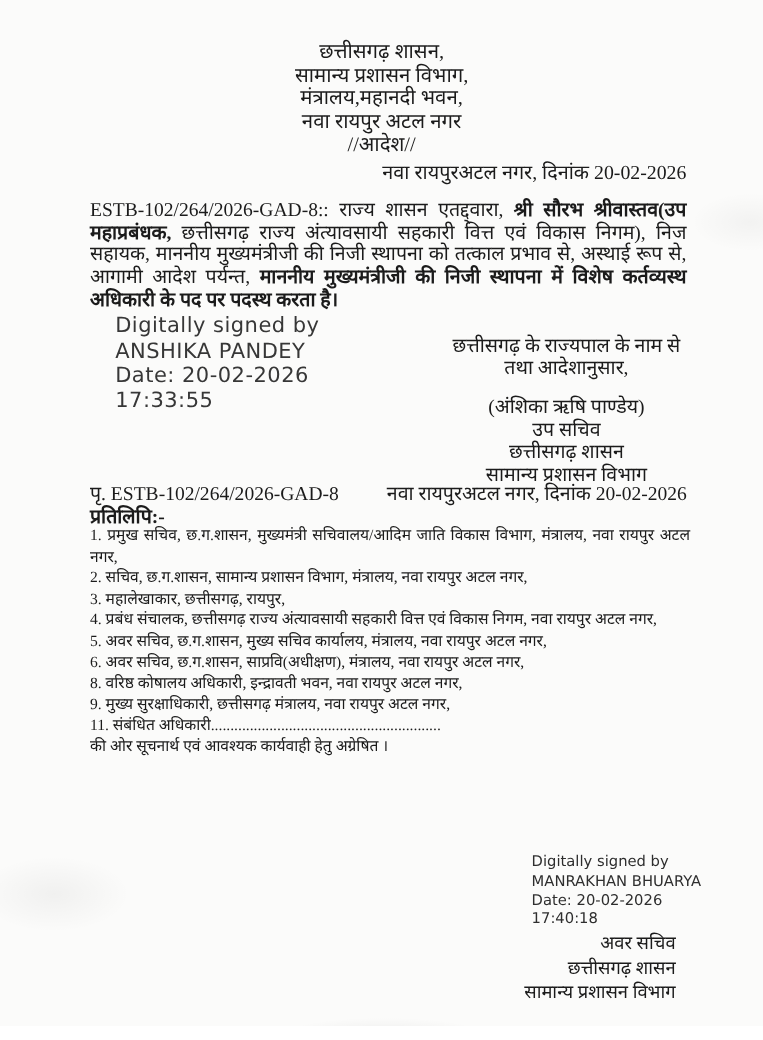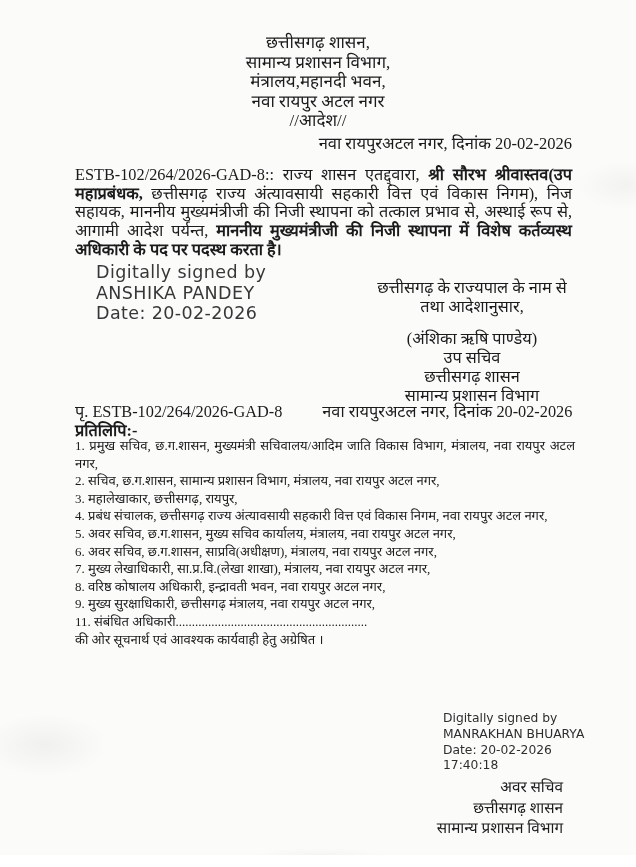--- a/index.html
+++ b/index.html
@@ -74,20 +74,21 @@
   </div>
 
   <div class="place-date">नवा रायपुरअटल नगर, दिनांक 20-02-2026</div>
 
   <p class="order"><span>ESTB-102/264/2026-GAD-8::</span><span> राज्य शासन एतद्द्वारा, </span><b>श्री सौरभ श्रीवास्तव(उप महाप्रबंधक,</b><span> छत्तीसगढ़ राज्य अंत्यावसायी सहकारी वित्त एवं विकास निगम), निज सहायक, माननीय मुख्यमंत्रीजी की निजी स्थापना को तत्काल प्रभाव से, अस्थाई रूप से, आगामी आदेश पर्यन्त, </span><b>माननीय मुख्यमंत्रीजी की निजी स्थापना में विशेष कर्तव्यस्थ अधिकारी के पद पर पदस्थ करता है।</b></p>
 
   <div class="sig-top">
     <div>Digitally signed by</div>
     <div>ANSHIKA PANDEY</div>
     <div>Date: 20-02-2026</div>
+    <div>17:33:55</div>
   </div>
 
   <div class="authority">
     <div>छत्तीसगढ़ के राज्यपाल के नाम से</div>
     <div>तथा आदेशानुसार,</div>
     <div class="gap"></div>
     <div>(अंशिका ऋषि पाण्डेय)</div>
     <div>उप सचिव</div>
     <div>छत्तीसगढ़ शासन</div>
     <div>सामान्य प्रशासन विभाग</div>
@@ -99,21 +100,20 @@
 
   <div class="copy-label">प्रतिलिपि:-</div>
 
   <div class="copy-list">
     <div class="j">1. प्रमुख सचिव, छ.ग.शासन, मुख्यमंत्री सचिवालय/आदिम जाति विकास विभाग, मंत्रालय, नवा रायपुर अटल नगर,</div>
     <div>2. सचिव, छ.ग.शासन, सामान्य प्रशासन विभाग, मंत्रालय, नवा रायपुर अटल नगर,</div>
     <div>3. महालेखाकार, छत्तीसगढ़, रायपुर,</div>
     <div class="j">4. प्रबंध संचालक, छत्तीसगढ़ राज्य अंत्यावसायी सहकारी वित्त एवं विकास निगम, नवा रायपुर अटल नगर,</div>
     <div>5. अवर सचिव, छ.ग.शासन, मुख्य सचिव कार्यालय, मंत्रालय, नवा रायपुर अटल नगर,</div>
     <div>6. अवर सचिव, छ.ग.शासन, साप्रवि(अधीक्षण), मंत्रालय, नवा रायपुर अटल नगर,</div>
-    <div>7. मुख्य लेखाधिकारी, सा.प्र.वि.(लेखा शाखा), मंत्रालय, नवा रायपुर अटल नगर,</div>
     <div>8. वरिष्ठ कोषालय अधिकारी, इन्द्रावती भवन, नवा रायपुर अटल नगर,</div>
     <div>9. मुख्य सुरक्षाधिकारी, छत्तीसगढ़ मंत्रालय, नवा रायपुर अटल नगर,</div>
     <div>11. संबंधित अधिकारी...........................................................</div>
     <div>की ओर सूचनार्थ एवं आवश्यक कार्यवाही हेतु अग्रेषित ।</div>
   </div>
 
   <div class="sig-bottom">
     <div>Digitally signed by</div>
     <div>MANRAKHAN BHUARYA</div>
     <div>Date: 20-02-2026</div>

